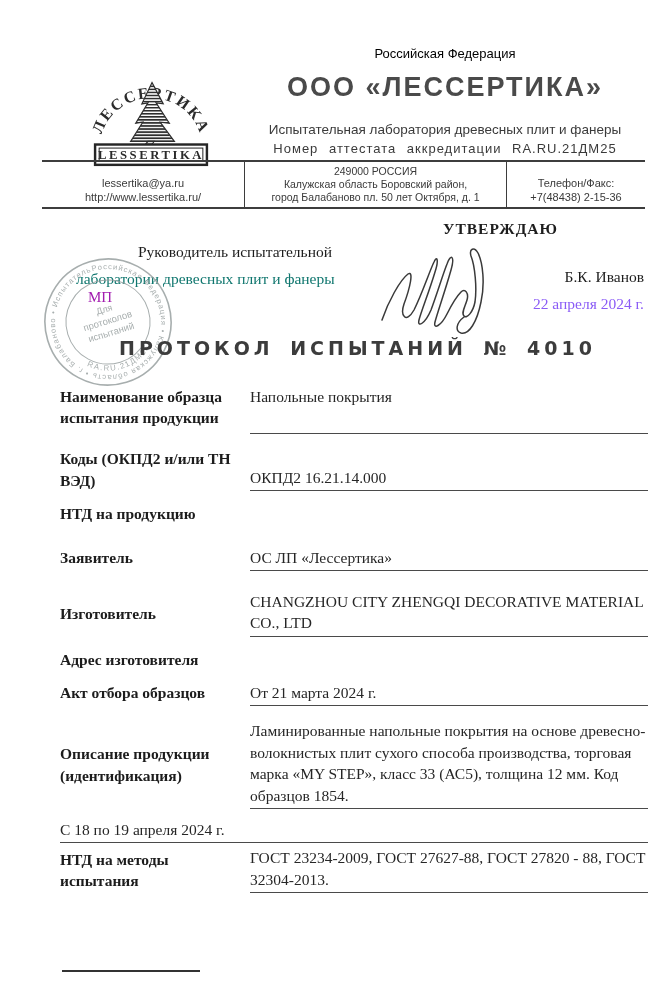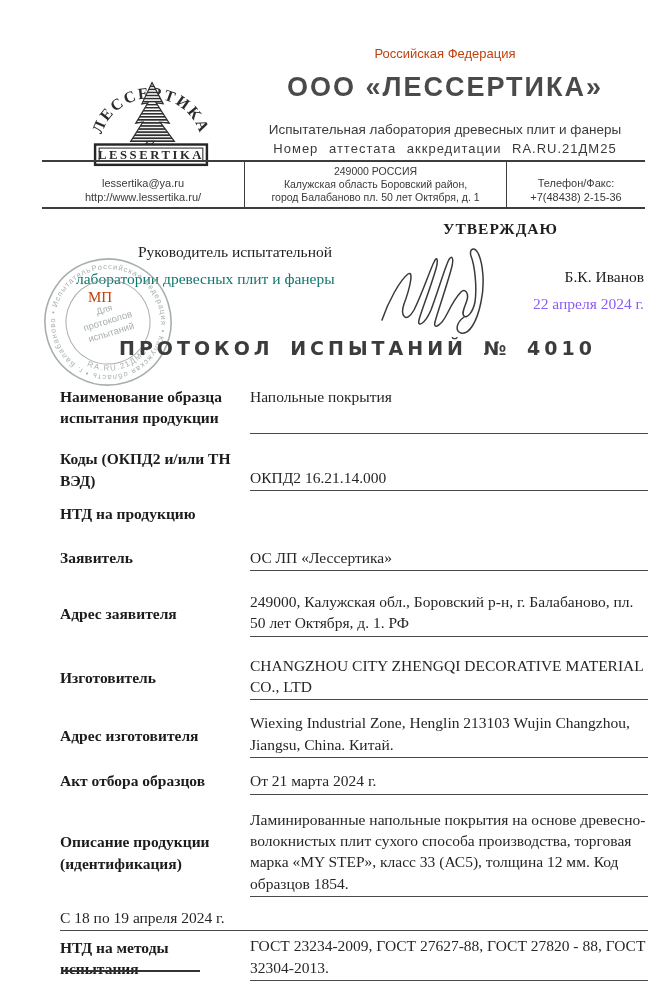--- a/index.html
+++ b/index.html
@@ -8,21 +8,21 @@
     width:672px;height:1000px;
     background:#ffffff;
     font-family:"Liberation Serif", serif;
     color:#222;
     overflow:hidden;
     margin:0 auto;
   }
   
   .logo{position:absolute;left:90px;top:58px;width:122px;height:110px;}
   .hdr-country{position:absolute;left:245px;top:46px;width:400px;text-align:center;
-    font-family:"Liberation Sans",sans-serif;font-size:13px;color:#c2410c;}
+    font-family:"Liberation Sans",sans-serif;font-size:13px;color:#000000;}
   .hdr-org{position:absolute;left:245px;top:72px;width:400px;text-align:center;
     font-family:"Liberation Sans",sans-serif;font-weight:700;font-size:27px;
     letter-spacing:2px;color:#4a4a4a;}
   .hdr-lab{position:absolute;left:245px;top:122px;width:400px;text-align:center;
     font-family:"Liberation Sans",sans-serif;font-size:13.5px;color:#3a3a3a;}
   .hdr-accred{position:absolute;left:245px;top:141px;width:400px;text-align:center;
     font-family:"Liberation Sans",sans-serif;font-size:13px;letter-spacing:1px;
     word-spacing:6px;color:#3a3a3a;}
   .contact-table{
     position:absolute;left:42px;top:160px;width:603px;
@@ -32,21 +32,21 @@
   }
   .contact-cell{display:flex;flex-direction:column;justify-content:flex-end;
     text-align:center;padding:3px 4px;line-height:1.25;}
   .cc-email{width:194px;font-size:11px;}
   .cc-addr{width:253px;font-size:10.5px;border-left:1.5px solid #3d3d3d;border-right:1.5px solid #3d3d3d;}
   .cc-phone{flex:1;font-size:11px;}
   
   .approve-word{position:absolute;left:443px;top:220px;font-weight:700;font-size:15.5px;letter-spacing:1px;color:#1d1d1d;}
   .head-line1{position:absolute;left:138px;top:243px;font-size:15.5px;color:#1d1d1d;}
   .head-line2{position:absolute;left:76px;top:270px;font-size:15.5px;color:#0f766e;}
-  .mp{position:absolute;left:88px;top:289px;font-size:15px;color:#c2410c;}
+  .mp{position:absolute;left:88px;top:289px;font-size:15px;color:#a21caf;}
   .stamp{position:absolute;left:38px;top:252px;width:140px;height:140px;opacity:.85;pointer-events:none;}
   .signature{position:absolute;left:376px;top:236px;width:112px;height:102px;}
   .approver-name{position:absolute;right:28px;top:268px;font-size:15.5px;text-align:right;color:#1d1d1d;}
   .approve-date{position:absolute;right:28px;top:295px;font-size:15.5px;text-align:right;color:#8b5cf6;}
   .doc-title{position:absolute;left:17px;right:0;top:337px;text-align:center;padding-left:26px;
     font-family:"DejaVu Sans",sans-serif;font-weight:700;font-size:19px;
     letter-spacing:4px;word-spacing:6px;color:#3c3c3c;}
   
   .form{position:absolute;left:60px;right:24px;top:386px;}
   .row{display:flex;align-items:flex-start;}
@@ -168,31 +168,26 @@
       <div class="lbl">Коды (ОКПД2 и/или ТН ВЭД)</div>
       <div class="val">ОКПД2 16.21.14.000</div>
     </div>
     <div class="row r2">
       <div class="lbl">НТД на продукцию</div>
     </div>
     <div class="row r3">
       <div class="lbl">Заявитель</div>
       <div class="val">ОС ЛП «Лессертика»</div>
     </div>
-    <div class="row r4">
-      <div class="lbl">Адрес заявителя</div>
-      <div class="val">249000, Калужская обл., Боровский р-н, г. Балабаново, пл. 50 лет Октября, д. 1. РФ</div>
-    </div>
     <div class="row r5">
       <div class="lbl">Изготовитель</div>
       <div class="val">CHANGZHOU CITY ZHENGQI DECORATIVE MATERIAL CO., LTD</div>
     </div>
     <div class="row r6">
       <div class="lbl">Адрес  изготовителя</div>
-      <div class="val">Wiexing Industrial Zone, Henglin 213103 Wujin Changzhou, Jiangsu, China. Китай.</div>
     </div>
     <div class="row r7">
       <div class="lbl">Акт отбора образцов</div>
       <div class="val">От 21 марта 2024 г.</div>
     </div>
     <div class="row r8">
       <div class="lbl">Описание продукции (идентификация)</div>
       <div class="val">Ламинированные напольные покрытия на основе древесно-волокнистых плит сухого способа производства, торговая марка «MY STEP», класс 33 (АС5), толщина 12 мм. Код образцов 1854.</div>
     </div>
     <div class="row r9">

